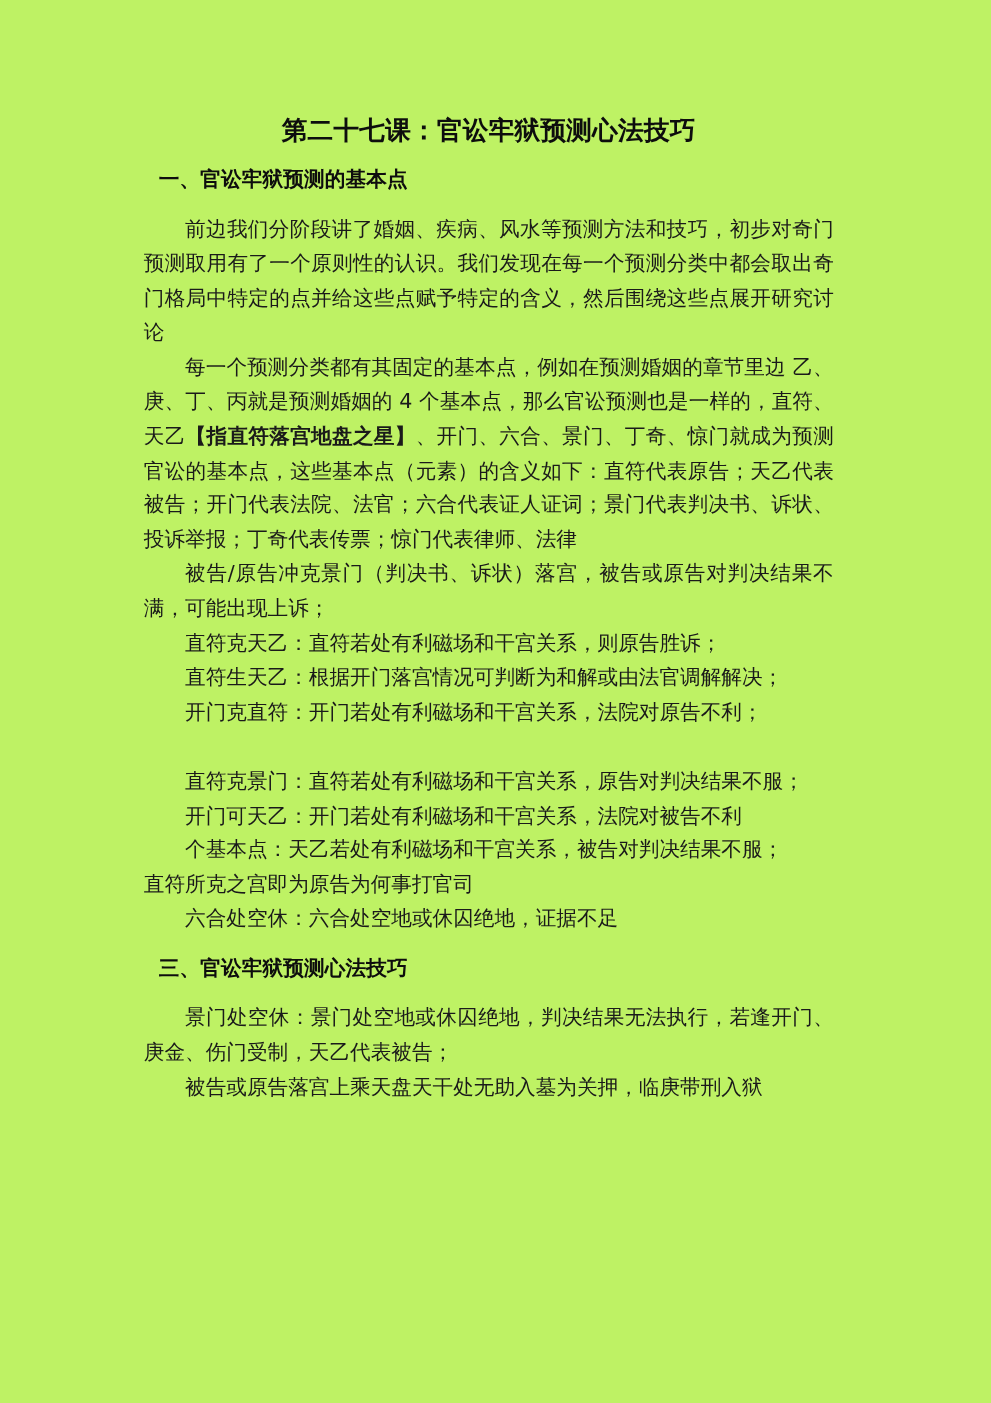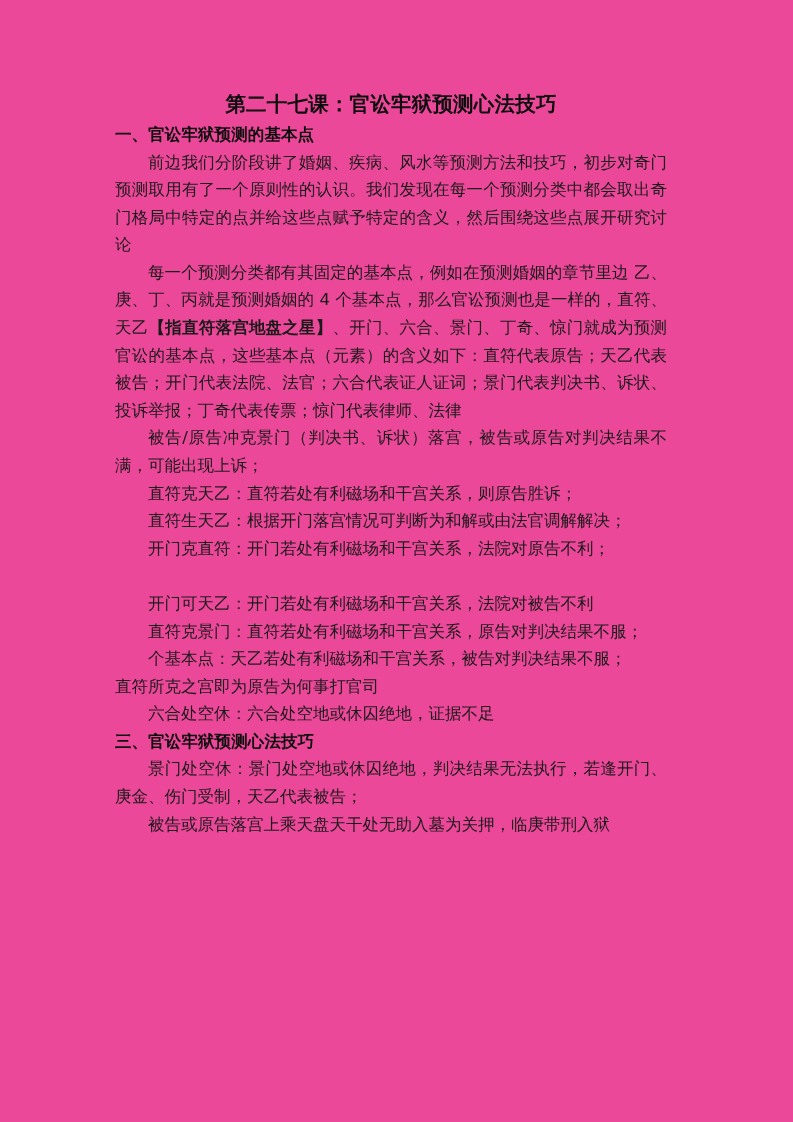--- a/index.html
+++ b/index.html
@@ -15,42 +15,42 @@
     font-family: "DejaVu Sans", "Liberation Sans", sans-serif;
     color: #161616;
     -webkit-font-smoothing: antialiased;
   }
   #page {
     position: relative;
     width: 793px;
     height: 1122px;
     box-sizing: border-box;
     padding: 0;
-    background: #ec4899;
+    background: #bef264;
   }
   #content {
     position: absolute;
     left: 115px;
     top: 90px;
     width: 552px;
   }
   .doc-title {
     font-size: 20.5px;
     font-weight: bold;
     text-align: center;
     line-height: 28px;
     margin: 0 0 3px 0;
     letter-spacing: 0.2px;
     color: #0d0d0d;
   }
   .section-heading {
     font-size: 16.5px;
     font-weight: bold;
     line-height: 27.5px;
-    margin: 0;
+    margin: 12px;
     text-align: left;
     letter-spacing: 0.1px;
     color: #0d0d0d;
   }
   .para {
     font-size: 16.5px;
     font-weight: normal;
     line-height: 27.6px;
     margin: 0;
     text-align: justify;
@@ -93,23 +93,23 @@
 
     <p class="para indent">直符克天乙：直符若处有利磁场和干宫关系，则原告胜诉；</p>
 
 
     <p class="para indent">直符生天乙：根据开门落宫情况可判断为和解或由法官调解解决；</p>
 
     <p class="para indent">开门克直符：开门若处有利磁场和干宫关系，法院对原告不利；</p>
 
     <div class="blank-line">&nbsp;</div>
 
+    <p class="para indent">直符克景门：直符若处有利磁场和干宫关系，原告对判决结果不服；</p>
+
     <p class="para indent">开门可天乙：开门若处有利磁场和干宫关系，法院对被告不利</p>
-
-    <p class="para indent">直符克景门：直符若处有利磁场和干宫关系，原告对判决结果不服；</p>
 
     <p class="para indent">个基本点：天乙若处有利磁场和干宫关系，被告对判决结果不服；</p>
 
     <p class="para noindent">直符所克之宫即为原告为何事打官司</p>
 
     <p class="para indent">六合处空休：六合处空地或休囚绝地，证据不足</p>
 
     <h2 class="section-heading">三、官讼牢狱预测心法技巧</h2>
 
     <p class="para indent">景门处空休：景门处空地或休囚绝地，判决结果无法执行，若逢开门、庚金、伤门受制，天乙代表被告；</p>

